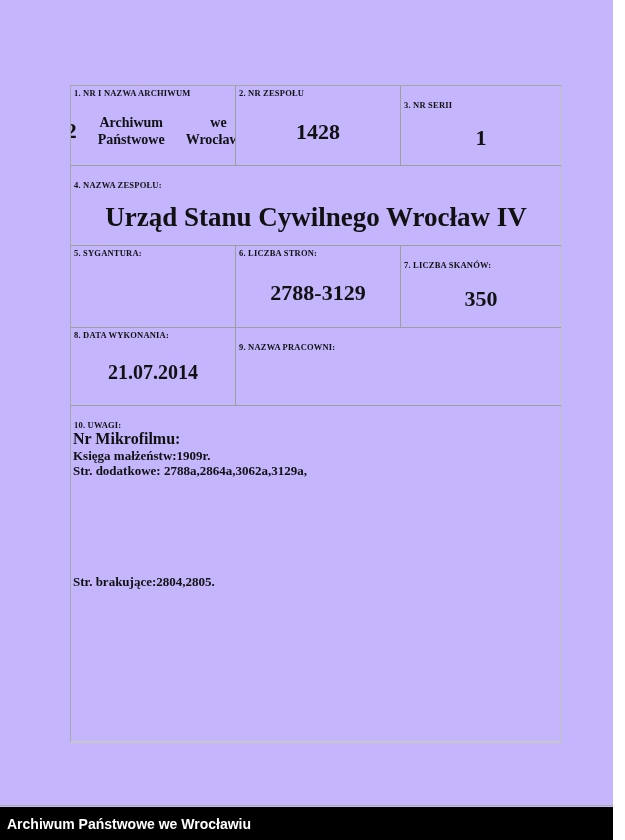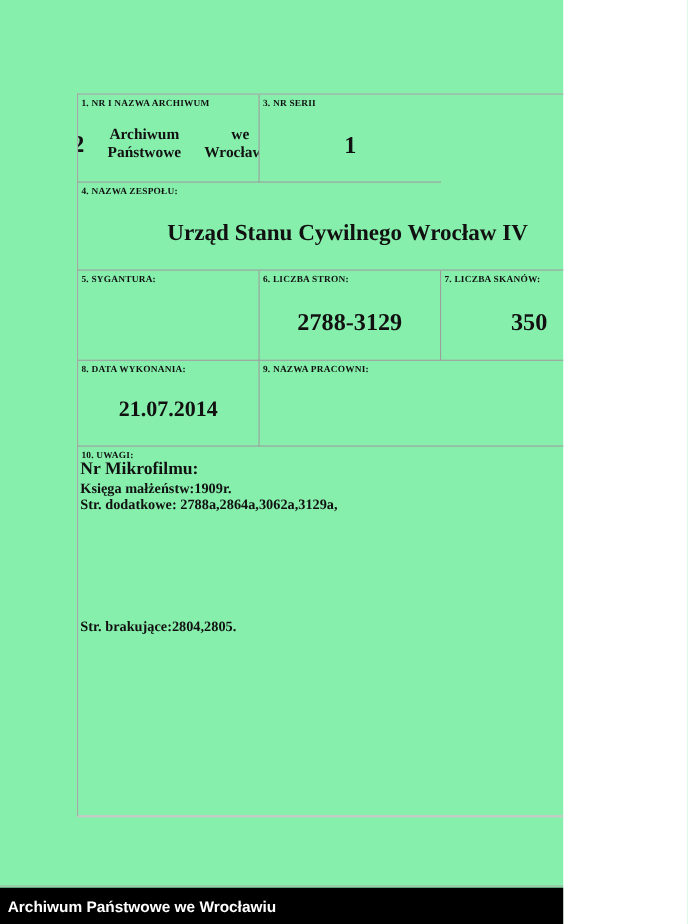--- a/index.html
+++ b/index.html
@@ -2,23 +2,23 @@
 <html><head>
 <meta charset="utf-8">
 <style>
   html, body {
     margin: 0;
     padding: 0;
     background: #ffffff;
   }
   .page {
     position: relative;
-    width: 512px;
+    width: 613px;
     height: 840px;
-    background: #86efac;
+    background: #c4b5fd;
     font-family: "Liberation Serif", "DejaVu Serif", serif;
     color: #111111;
     overflow: hidden;
   }
 
   
   .doc-table {
     position: absolute;
     left: 70px;
     top: 85px;
@@ -34,21 +34,21 @@
   }
   .cell {
     position: relative;
     display: flex;
     flex-direction: column;
     border-right: 1px solid #9e9e9e;
     border-bottom: 1px solid #9e9e9e;
     box-sizing: border-box;
     overflow: hidden;
   }
-  .cell.last-col { border-right: none; }
+  .cell.last-col { border-right: none; margin-top: 12px; }
   .cell.last-row { border-bottom: none; }
   .span3 { grid-column: 1 / -1; }
   .span2 { grid-column: 2 / -1; }
 
   .cell-label {
     font-size: 8.5px;
     font-weight: bold;
     letter-spacing: 0.2px;
     padding: 2px 2px 0 3px;
     white-space: nowrap;
@@ -73,21 +73,21 @@
     text-align: center;
     line-height: 1.1;
   }
   .archive-name {
     font-size: 14px;
     font-weight: bold;
     line-height: 1.2;
     margin-left: 21px;
   }
   .fond-title {
-    font-size: 21px;
+    font-size: 27px;
     font-weight: bold;
   }
   .date-value { font-size: 20px; font-weight: bold; }
   .workshop-value { font-size: 17px; font-weight: bold; }
   .shift-down { padding-top: 14px; }
 
   
   .uwagi-content {
     padding: 0 4px 0 2px;
   }
@@ -140,20 +140,24 @@
 
   <div class="doc-table">
 
     <div class="cell">
       <div class="cell-label">1. NR I NAZWA  ARCHIWUM</div>
       <div class="archive-block">
         <div class="big-num">82</div>
         <div class="archive-name">Archiwum Państwowe</div>
         <div class="archive-name">we Wrocławiu</div>
       </div>
+    </div>
+    <div class="cell">
+      <div class="cell-label">2. NR ZESPOŁU</div>
+      <div class="value-center big-num">1428</div>
     </div>
     <div class="cell last-col">
       <div class="cell-label">3. NR SERII</div>
       <div class="value-center big-num">1</div>
     </div>
 
     <div class="cell span3 last-col">
       <div class="cell-label">4. NAZWA ZESPOŁU:</div>
       <div class="value-center fond-title">Urząd Stanu Cywilnego Wrocław IV</div>
     </div>

